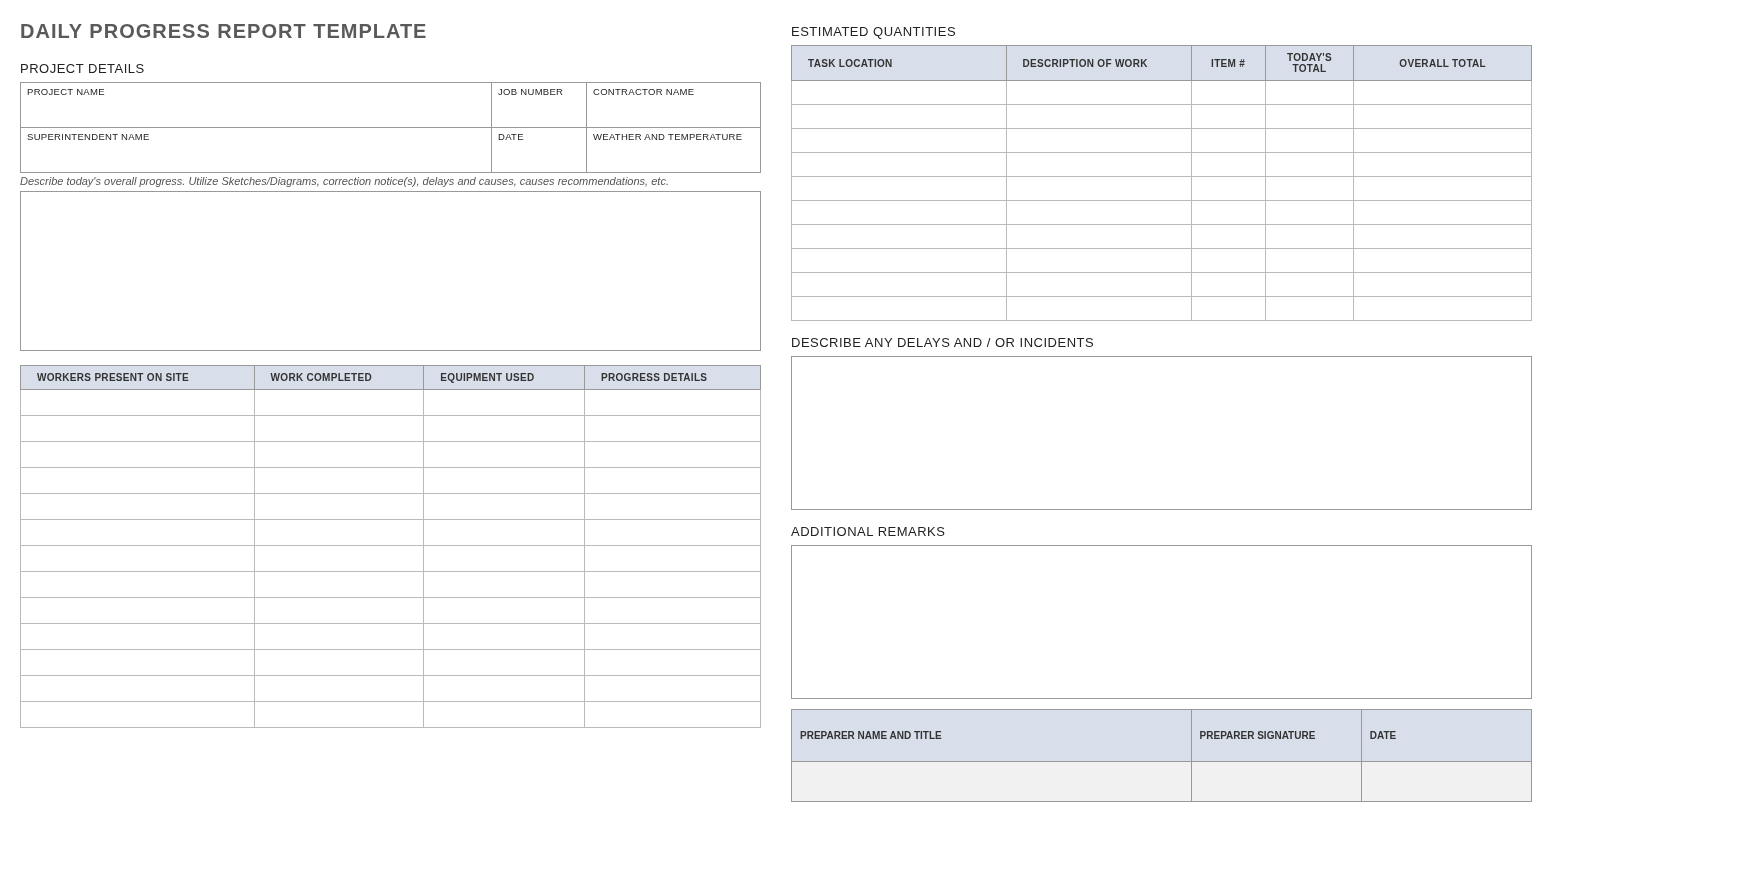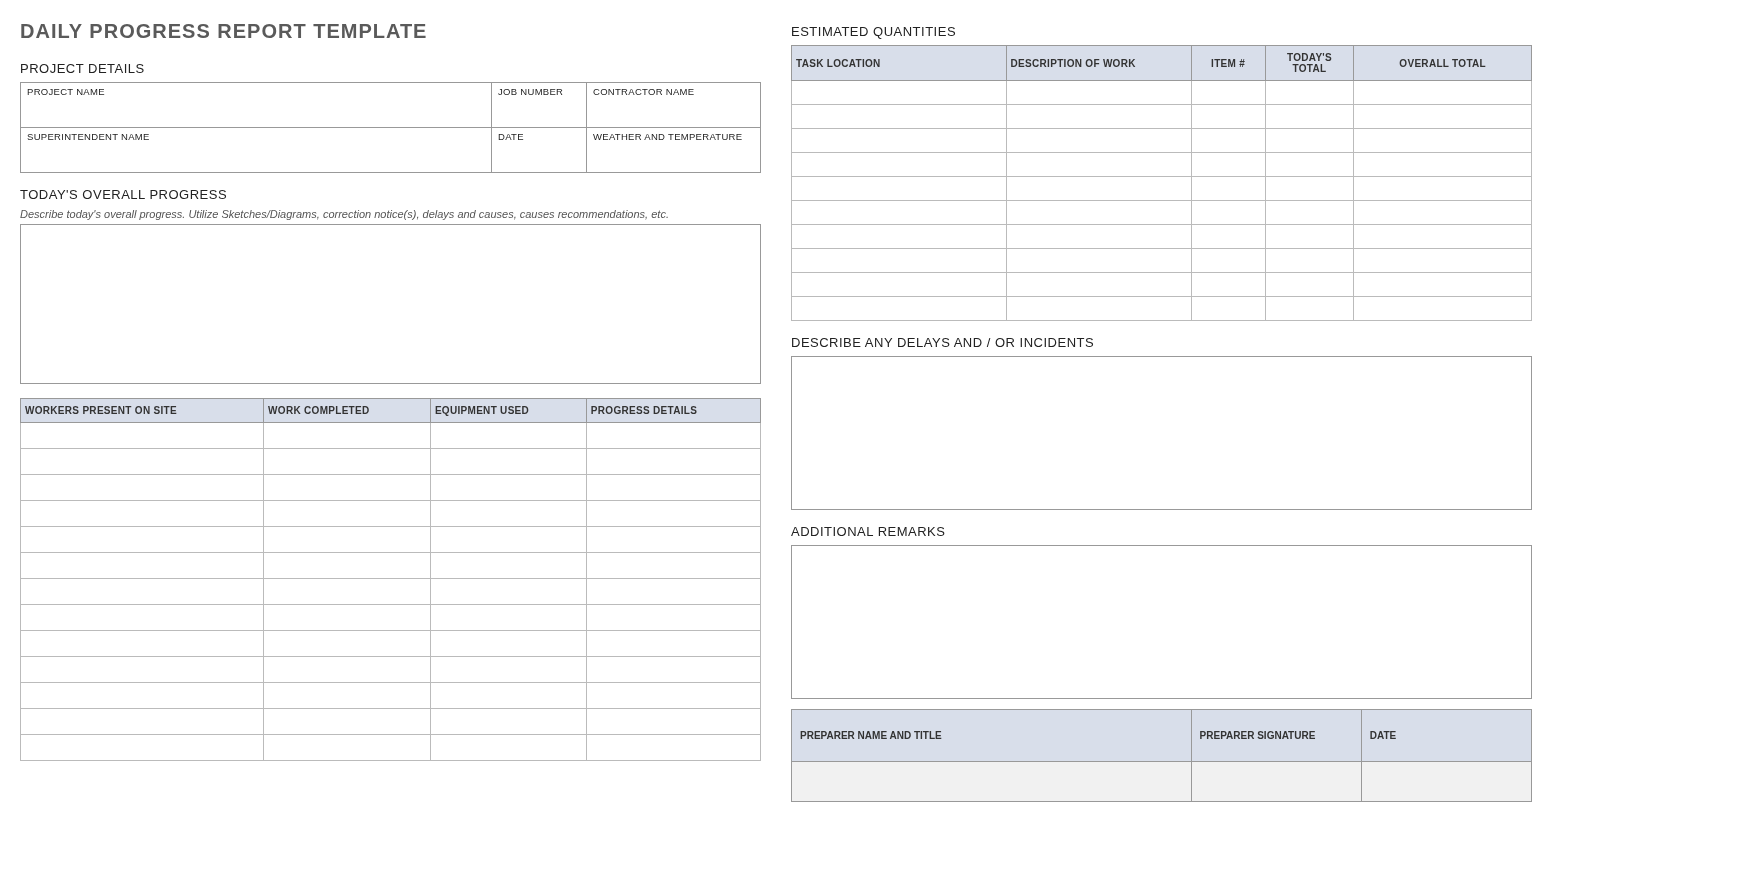--- a/index.html
+++ b/index.html
@@ -73,21 +73,21 @@
   table.grid {
     width: 100%;
     border-collapse: collapse;
     border: 1px solid #999;
   }
   table.grid th {
     background: #d8deea;
     font-size: 10px;
     font-weight: bold;
     text-align: left;
-    padding: 6px 4px;
+    padding: 6px 16px;
     border: 1px solid #999;
     letter-spacing: 0.3px;
   }
   table.grid th.center { text-align: center; }
   table.grid td {
     border: 1px solid #bbb;
     height: 24px;
     background: #fff;
   }
   
@@ -129,21 +129,20 @@
       <div class="val"></div>
       <div class="val"></div>
       <div class="lbl">SUPERINTENDENT NAME</div>
       <div class="lbl">DATE</div>
       <div class="lbl">WEATHER AND TEMPERATURE</div>
       <div class="val"></div>
       <div class="val"></div>
       <div class="val"></div>
     </div>
 
-    <h2>TODAY'S OVERALL PROGRESS</h2>
     <div class="instr">Describe today's overall progress.  Utilize Sketches/Diagrams, correction notice(s), delays and causes, causes recommendations, etc.</div>
     <div class="bigbox h1"></div>
 
     <table class="grid progress" style="margin-top:14px">
       <thead>
         <tr>
           <th>WORKERS PRESENT ON SITE</th>
           <th>WORK COMPLETED</th>
           <th>EQUIPMENT USED</th>
           <th>PROGRESS DETAILS</th>

